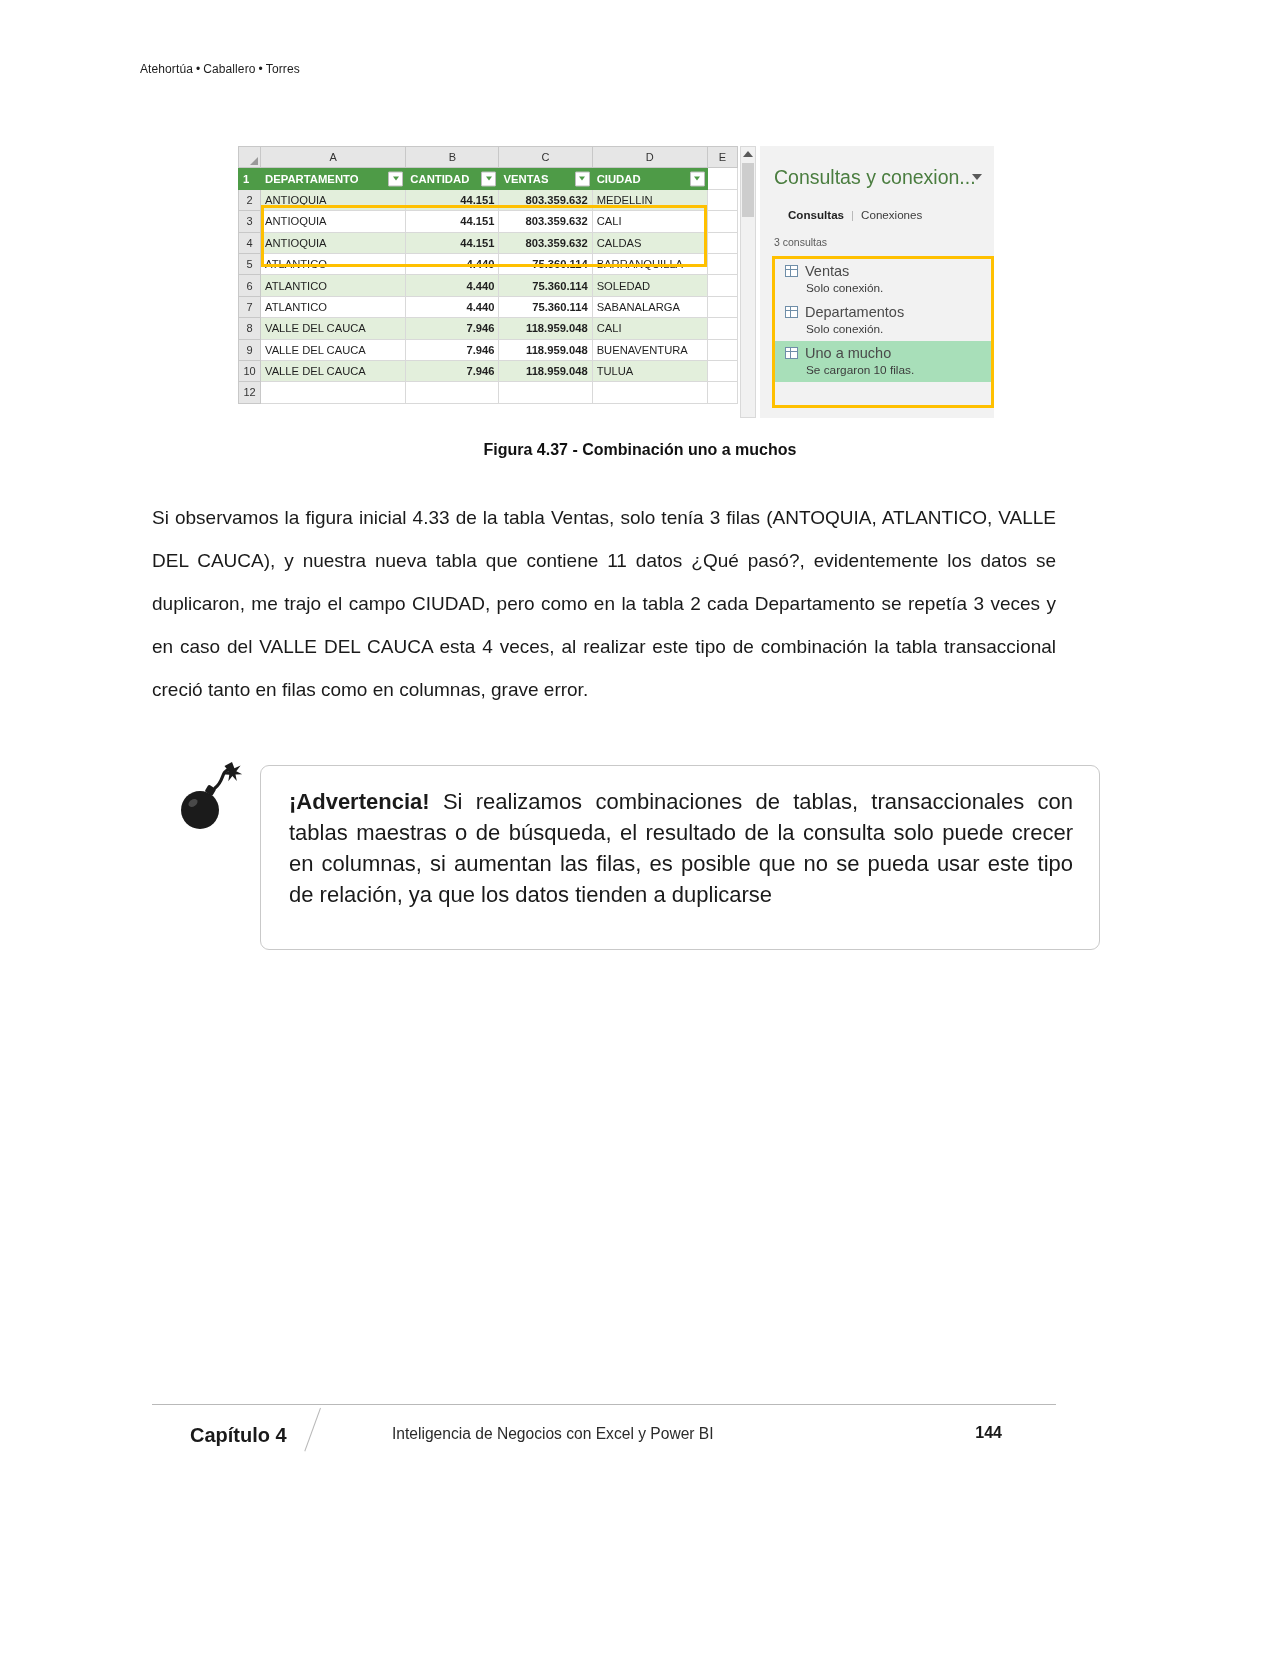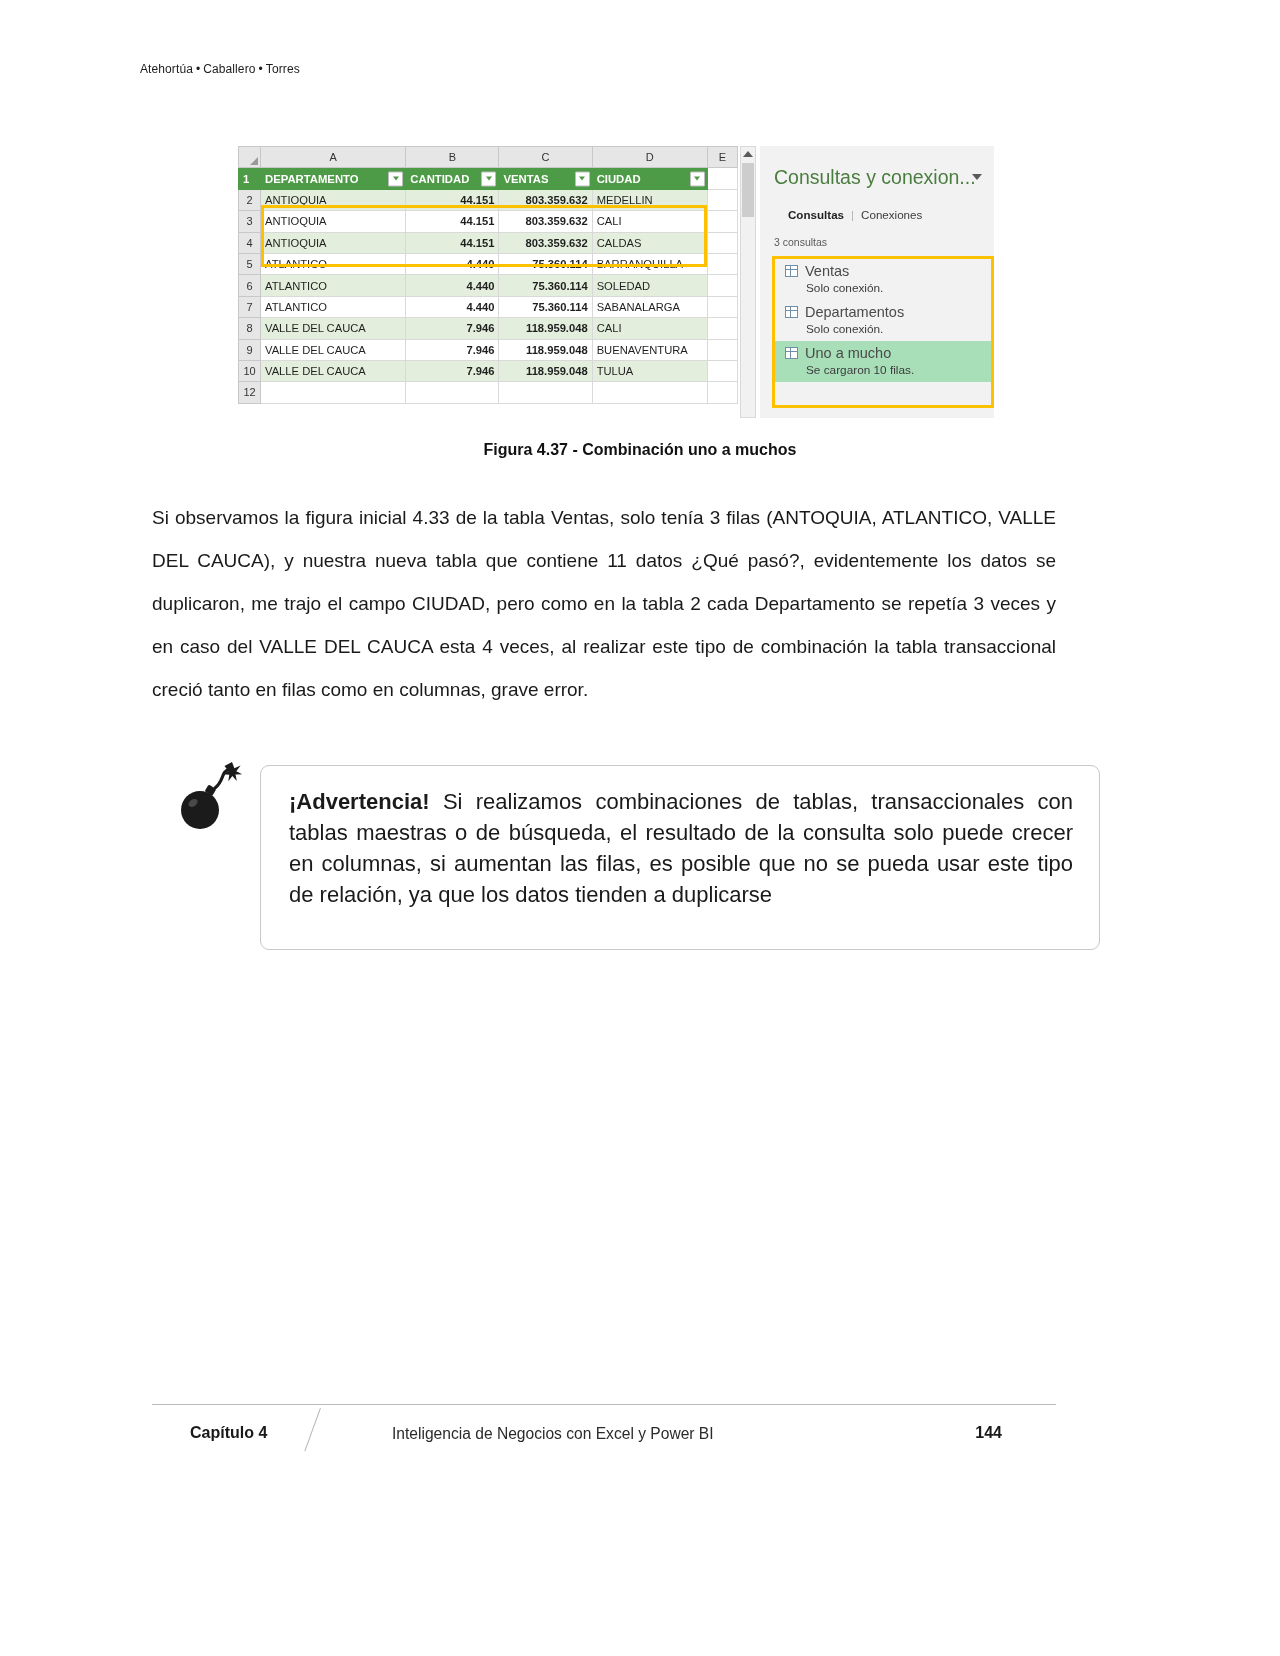--- a/index.html
+++ b/index.html
@@ -109,21 +109,21 @@
   .callout-text { position:absolute; left:28px; top:20px; right:26px;
                   font-size:22px; line-height:31px; color:#1a1a1a; text-align:justify;
                   font-family:"Liberation Sans Narrow","Liberation Sans",sans-serif; }
   .callout-text b { font-weight:bold; }
   .bomb { position:absolute; left:170px; top:760px; width:76px; height:72px; }
 
   
   .footer-rule { position:absolute; left:152px; top:1404px; width:904px; height:1px;
                  background:#b9b9b9; }
   .footer { position:absolute; left:152px; top:1412px; width:904px; height:44px; }
-  .footer-chap { position:absolute; left:38px; top:12px; font-size:16px; font-weight:bold;
+  .footer-chap { position:absolute; left:38px; top:12px; font-size:20px; font-weight:bold;
                  color:#1a1a1a;
                  font-family:"Liberation Sans Narrow","Liberation Sans",sans-serif; }
   .footer-slash { position:absolute; left:168px; top:-4px; width:1px; height:46px;
                   background:#b9b9b9; transform:rotate(20deg); transform-origin:top; }
   .footer-title { position:absolute; left:240px; top:13px; font-size:15.6px; color:#2b2b2b;
                   font-family:"Liberation Sans Narrow","Liberation Sans",sans-serif; }
   .footer-page { position:absolute; right:54px; top:12px; font-size:16px; font-weight:bold;
                  color:#1a1a1a;
                  font-family:"Liberation Sans Narrow","Liberation Sans",sans-serif; }
 </style>

